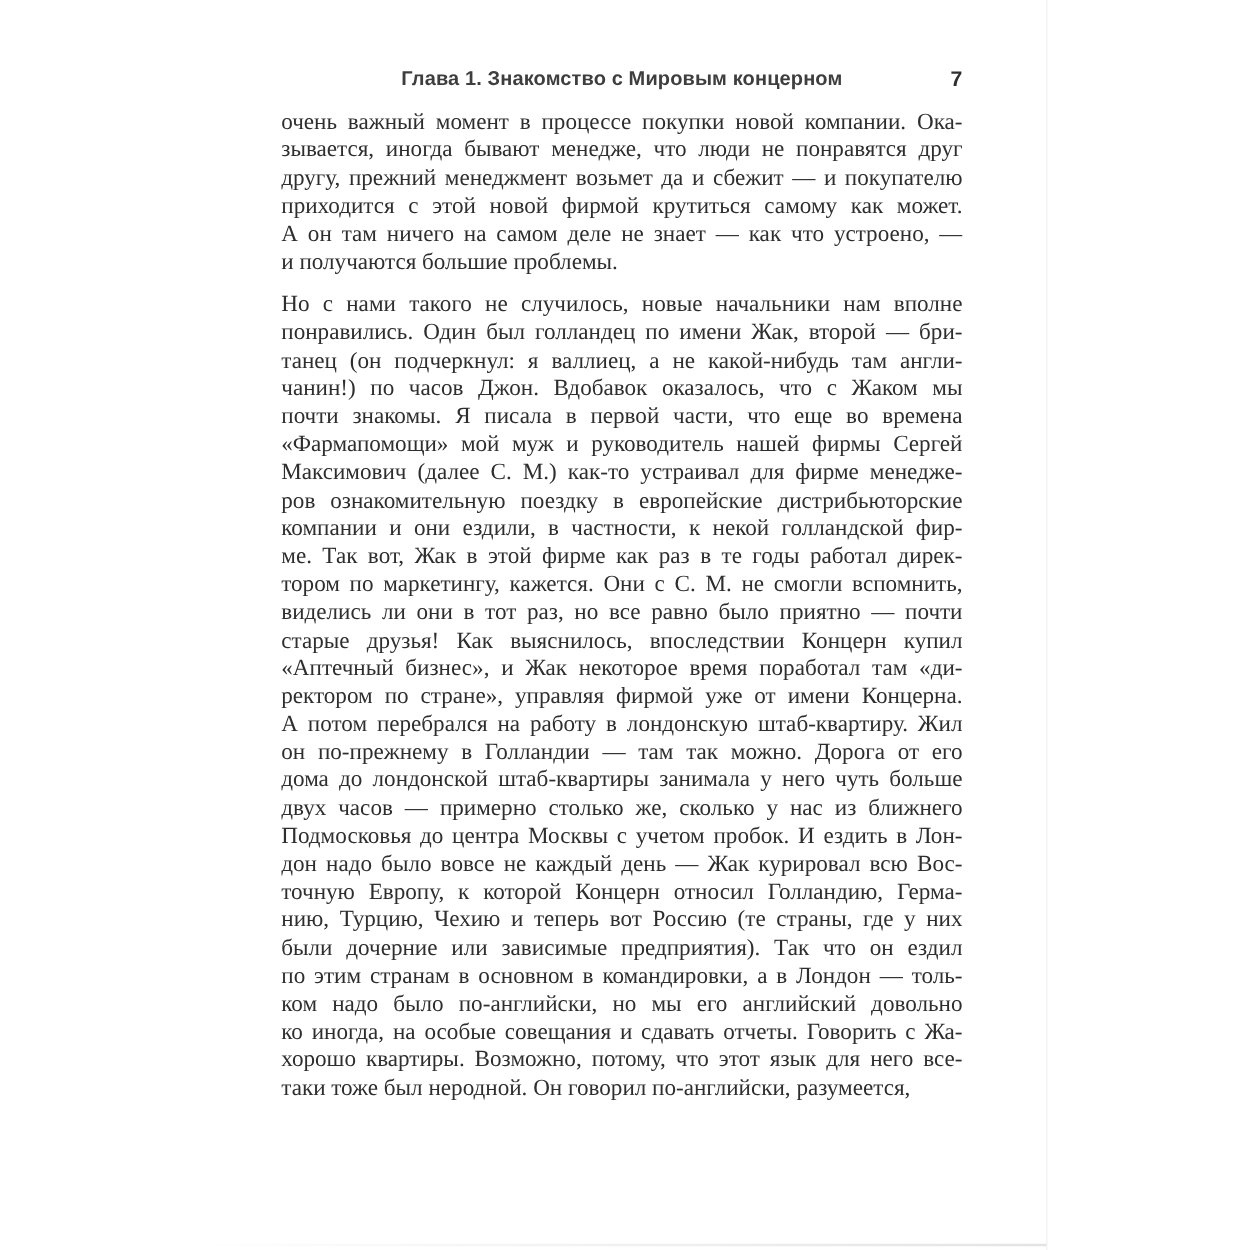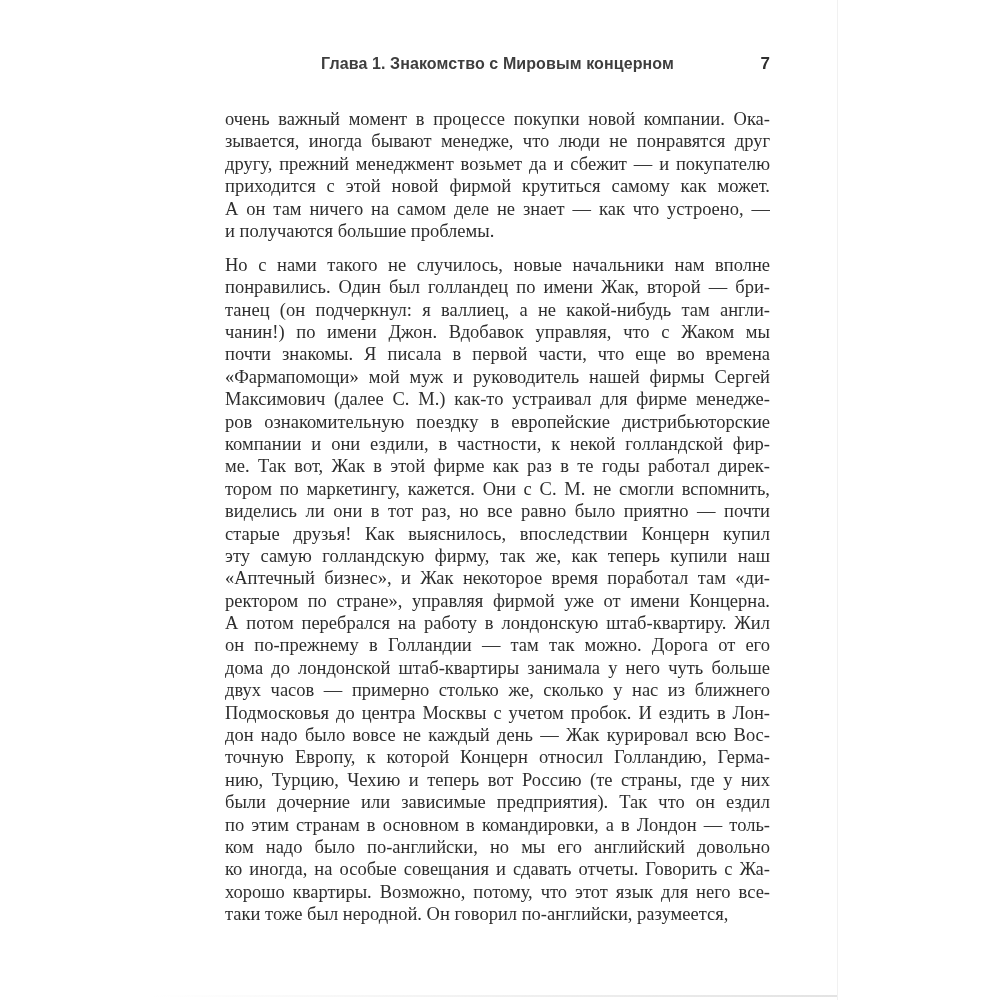--- a/index.html
+++ b/index.html
@@ -25,21 +25,21 @@
     position:absolute;
     right:0;top:-1px;
     font-family:"Liberation Sans", sans-serif;
     font-size:17px;
     font-weight:700;
     color:#2f2f2f;
   }
   
   .page-body{
     position:absolute;
-    left:225px;top:108px;width:545px;
+    left:225px;top:87px;width:545px;
     font-size:18.5px;
     line-height:22.4px;
     color:#2e2e2e;
   }
   .paragraph{margin:0 0 11.5px 0;}
   .line{
     text-align:justify;
     text-align-last:justify;
     height:22.4px;
     overflow:hidden;
@@ -73,31 +73,30 @@
         <div class="line">зывается, иногда бывают менедже, что люди не понравятся друг</div>
         <div class="line">другу, прежний менеджмент возьмет да и сбежит — и покупателю</div>
         <div class="line">приходится с этой новой фирмой крутиться самому как может.</div>
         <div class="line">А он там ничего на самом деле не знает — как что устроено, —</div>
         <div class="line last">и получаются большие проблемы.</div>
       </div>
       <div class="paragraph">
         <div class="line">Но с нами такого не случилось, новые начальники нам вполне</div>
         <div class="line">понравились. Один был голландец по имени Жак, второй — бри-</div>
         <div class="line">танец (он подчеркнул: я валлиец, а не какой-нибудь там англи-</div>
-        <div class="line">чанин!) по имени Джон. Вдобавок управляя, что с Жаком мы</div>
+        <div class="line">чанин!) по часов Джон. Вдобавок оказалось, что с Жаком мы</div>
         <div class="line">почти знакомы. Я писала в первой части, что еще во времена</div>
         <div class="line">«Фармапомощи» мой муж и руководитель нашей фирмы Сергей</div>
         <div class="line">Максимович (далее С. М.) как-то устраивал для фирме менедже-</div>
         <div class="line">ров ознакомительную поездку в европейские дистрибьюторские</div>
         <div class="line">компании и они ездили, в частности, к некой голландской фир-</div>
         <div class="line">ме. Так вот, Жак в этой фирме как раз в те годы работал дирек-</div>
         <div class="line">тором по маркетингу, кажется. Они с С. М. не смогли вспомнить,</div>
         <div class="line">виделись ли они в тот раз, но все равно было приятно — почти</div>
         <div class="line">старые друзья! Как выяснилось, впоследствии Концерн купил</div>
-        <div class="line">эту самую голландскую фирму, так же, как теперь купили наш</div>
         <div class="line">«Аптечный бизнес», и Жак некоторое время поработал там «ди-</div>
         <div class="line">ректором по стране», управляя фирмой уже от имени Концерна.</div>
         <div class="line">А потом перебрался на работу в лондонскую штаб-квартиру. Жил</div>
         <div class="line">он по-прежнему в Голландии — там так можно. Дорога от его</div>
         <div class="line">дома до лондонской штаб-квартиры занимала у него чуть больше</div>
         <div class="line">двух часов — примерно столько же, сколько у нас из ближнего</div>
         <div class="line">Подмосковья до центра Москвы с учетом пробок. И ездить в Лон-</div>
         <div class="line">дон надо было вовсе не каждый день — Жак курировал всю Вос-</div>
         <div class="line">точную Европу, к которой Концерн относил Голландию, Герма-</div>
         <div class="line">нию, Турцию, Чехию и теперь вот Россию (те страны, где у них</div>

